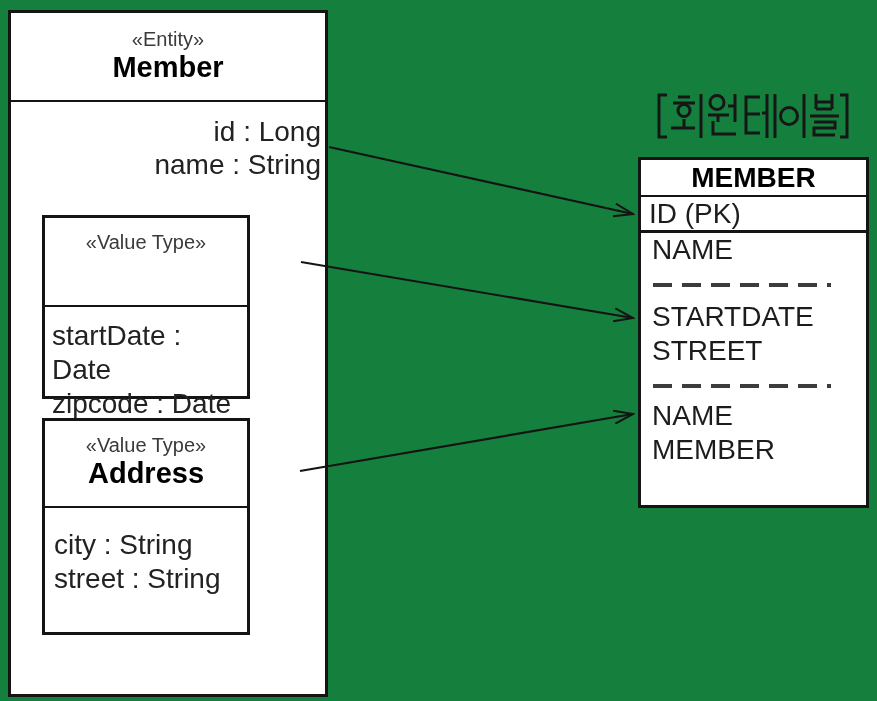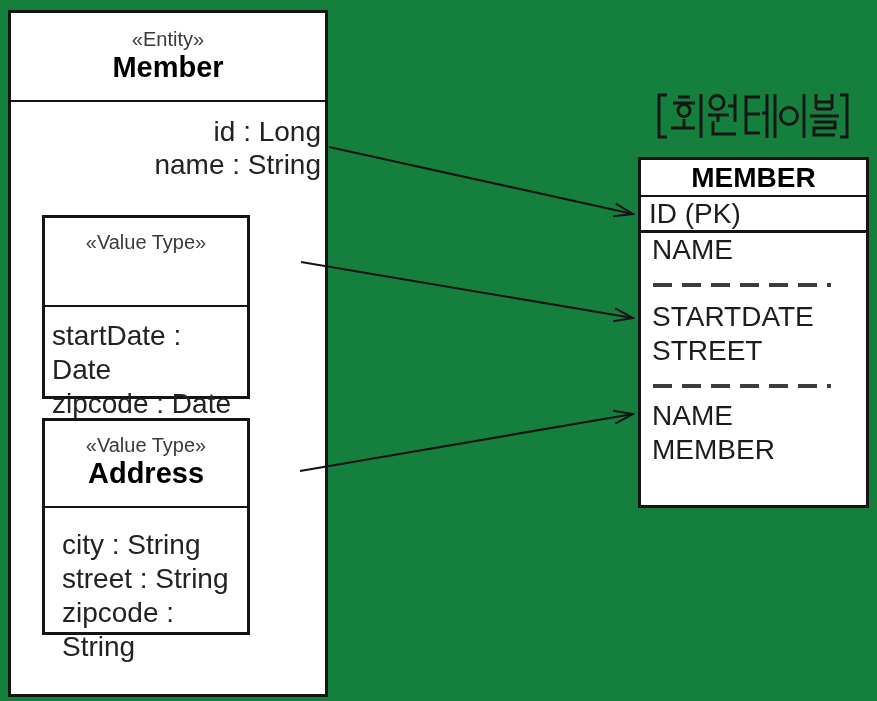--- a/index.html
+++ b/index.html
@@ -18,21 +18,21 @@
   .entity .hdr { height:72px; padding-top:15px; }
   .entity .attrs { padding:13px 4px 0 11px;text-align:right; }
 
   .vt { width:208px; z-index:2; }
   .vt .attrs { line-height:34px; }
   .period { left:42px; top:215px; height:184px; }
   .period .hdr { height:74px; padding-top:13px; }
   .period .attrs { padding:12px 2px 0 7px; }
   .address { left:42px; top:418px; height:217px; }
   .address .hdr { height:72px; padding-top:13px; }
-  .address .attrs { padding:20px 6px 0 9px;margin-left:8px; }
+  .address .attrs { padding:20px 6px 0 9px; }
 
   .dbtable { left:638px; top:157px; width:231px; height:351px; z-index:2; }
   .thead { height:35px; line-height:35px; text-align:center; font-size:28px; font-weight:bold;
            color:#000; border-bottom:2px solid #141414; }
   .pkrow { height:33px; line-height:33px; font-size:28px; padding-left:8px;
            border-bottom:3px solid #141414; box-sizing:content-box; }
   .tbody { padding:0 4px 0 11px; font-size:28px; line-height:34px; }
   .dashsep { height:4px; width:178px; margin:16px 0 13px 1px;
              background:repeating-linear-gradient(90deg,#3c3c3c 0 19px,transparent 19px 29px); }
   .dashsep.second { margin-top:16px; margin-bottom:11px; }
@@ -67,21 +67,20 @@
   </div>
 
   <div class="box vt address">
     <div class="hdr">
       <div class="stereo">«Value Type»</div>
       <div class="bname">Address</div>
     </div>
     <div class="attrs">
       <div>city : String</div>
       <div>street : String</div>
-      <div>zipcode : String</div>
     </div>
   </div>
 
   <svg class="caption" width="198" height="48" viewBox="0 0 198 48" role="img" aria-label="[회원테이블]">
     <title>[회원테이블]</title>
     <g stroke="#161616" stroke-width="3" fill="none" stroke-linecap="butt">
 
       <path d="M13,3 H5 V45 H13"></path>
 
       <g>

